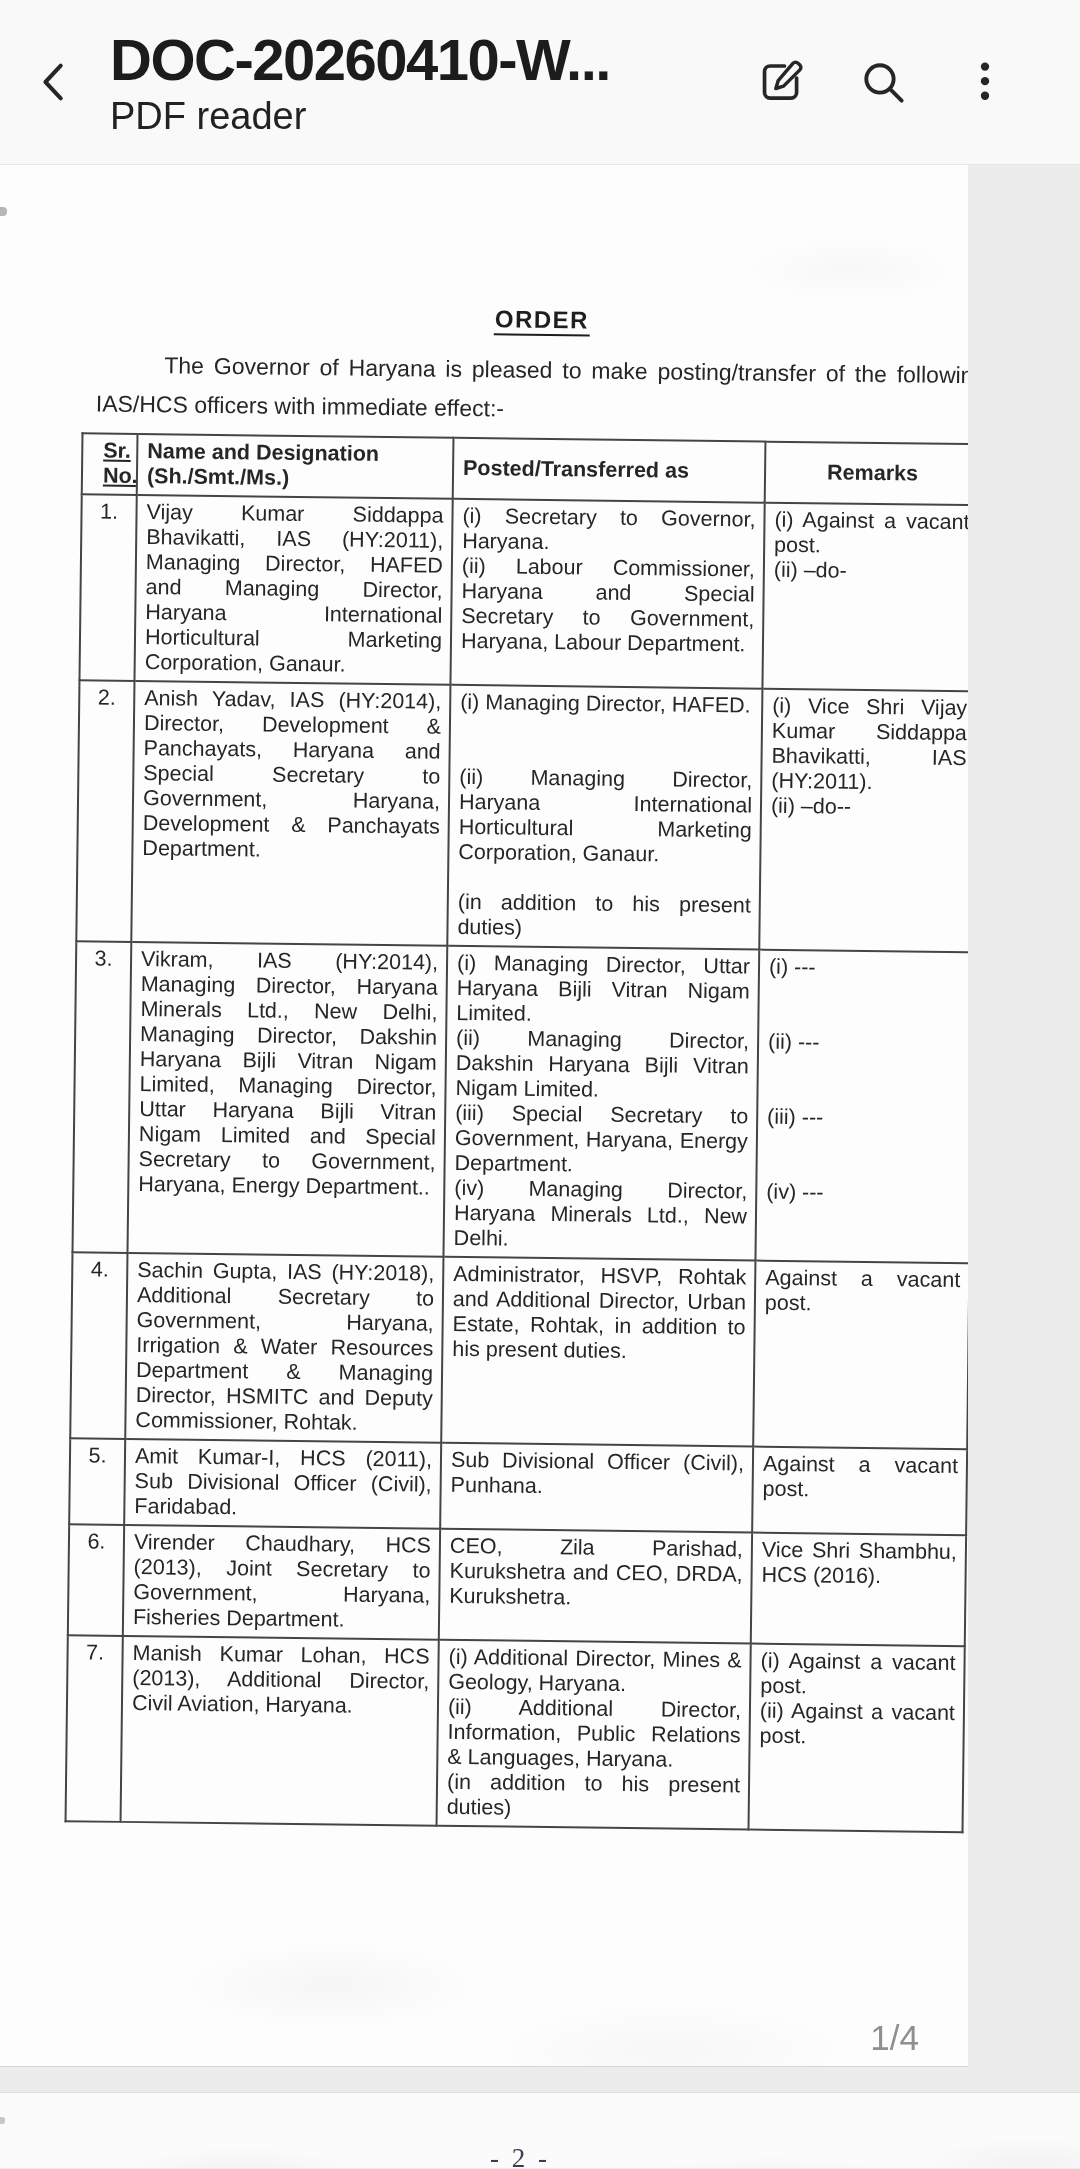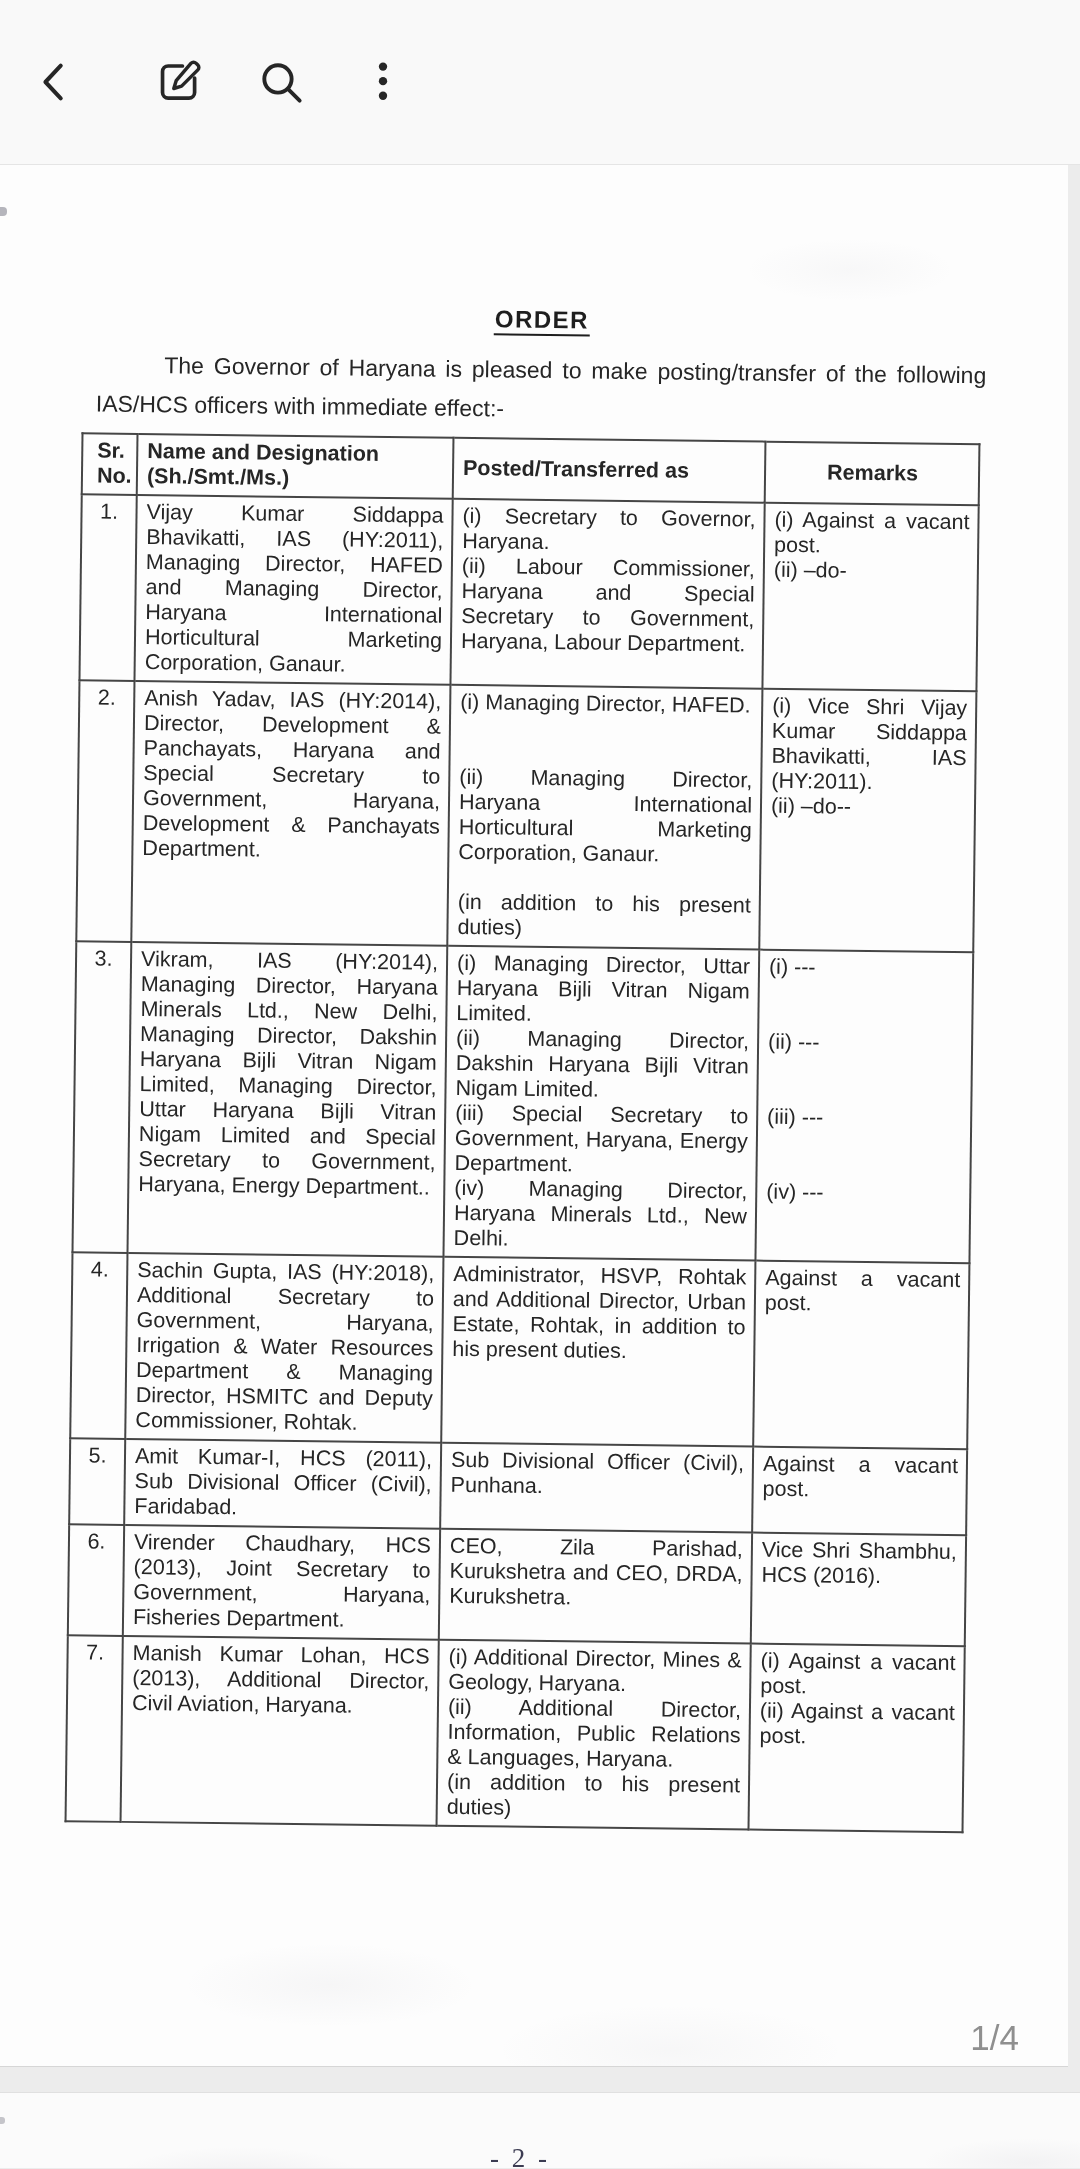--- a/index.html
+++ b/index.html
@@ -29,21 +29,21 @@
   .icon-btn {
     width:66px; height:100px; background:none; border:none; cursor:pointer;
     display:flex; align-items:center; justify-content:center; margin-left:36px;
   }
   .icon-btn svg { display:block; }
 
   
   .viewer { position:relative; width:1080px; height:2004px; background:#ececec; }
 
   .page1 {
-    position:relative; width:1068px; height:1902px; background:#fdfdfd;
+    position:relative; width:968px; height:1902px; background:#fdfdfd;
     overflow:hidden;
     background-image:
       radial-gradient(closest-side, rgba(110,110,125,0.05), transparent 70%),
       radial-gradient(closest-side, rgba(110,110,125,0.04), transparent 70%),
       radial-gradient(closest-side, rgba(110,110,125,0.045), transparent 70%);
     background-size: 420px 120px, 300px 90px, 500px 130px;
     background-position: 120px 1760px, 700px 60px, 420px 1820px;
     background-repeat:no-repeat;
     border-bottom:1px solid #d6d6d6;
   }
@@ -85,21 +85,21 @@
   .doc-table {
     margin:9px 0 0 81px; width:897px; border-collapse:collapse;
     table-layout:fixed; font-size:21.5px; line-height:25px; color:#262626;
   }
   .doc-table td, .doc-table th {
     border:2px solid #454545; vertical-align:top;
     padding:4px 8px 5px 9px; text-align:justify; white-space:pre-line;
     overflow:hidden;
   }
   .doc-table th { font-weight:700; text-align:left; }
-  th.h-sr { padding-left:14px; }
+  th.h-sr { padding-left:20px;text-decoration:underline; }
   th.h-posted { vertical-align:middle; }
   th.h-remarks { text-align:center; vertical-align:middle; }
   td.c-sr { text-align:center; padding-left:2px; padding-right:2px; }
   .col-sr { width:55px; } .col-name { width:316px; }
   .col-posted { width:312px; } .col-remarks { width:214px; }
 
   .page-num {
     position:absolute; right:49px; bottom:8px; font-size:35px; color:#8f8f8f;
   }
 </style>
@@ -107,20 +107,24 @@
 <body>
 
 <div class="screen">
 
   <header class="appbar">
     <button class="back-btn">
       <svg width="46" height="46" viewBox="0 0 48 48">
         <path d="M30 7 L14 24 L30 41" fill="none" stroke="#262626" stroke-width="4.2" stroke-linecap="round" stroke-linejoin="round"></path>
       </svg>
     </button>
+    <div class="titles">
+      <div class="title">DOC-20260410-W...</div>
+      <div class="subtitle">PDF reader</div>
+    </div>
     <div class="actions">
       <button class="icon-btn">
         <svg width="52" height="52" viewBox="0 0 24 24">
           <path d="M13.6 4.6 H7 a2.6 2.6 0 0 0 -2.6 2.6 v9.6 a2.6 2.6 0 0 0 2.6 2.6 h9.6 a2.6 2.6 0 0 0 2.6 -2.6 V10.2" fill="none" stroke="#262626" stroke-width="1.7" stroke-linecap="round"></path>
           <path d="M17.6 3.3 a1.55 1.55 0 0 1 2.2 0 l0.9 0.9 a1.55 1.55 0 0 1 0 2.2 L13.2 13.9 l-3.6 1.1 1.1 -3.6 z" fill="none" stroke="#262626" stroke-width="1.6" stroke-linejoin="round"></path>
         </svg>
       </button>
       <button class="icon-btn">
         <svg width="52" height="52" viewBox="0 0 24 24">
           <circle cx="10.6" cy="10.6" r="6.3" fill="none" stroke="#262626" stroke-width="1.8"></circle>

